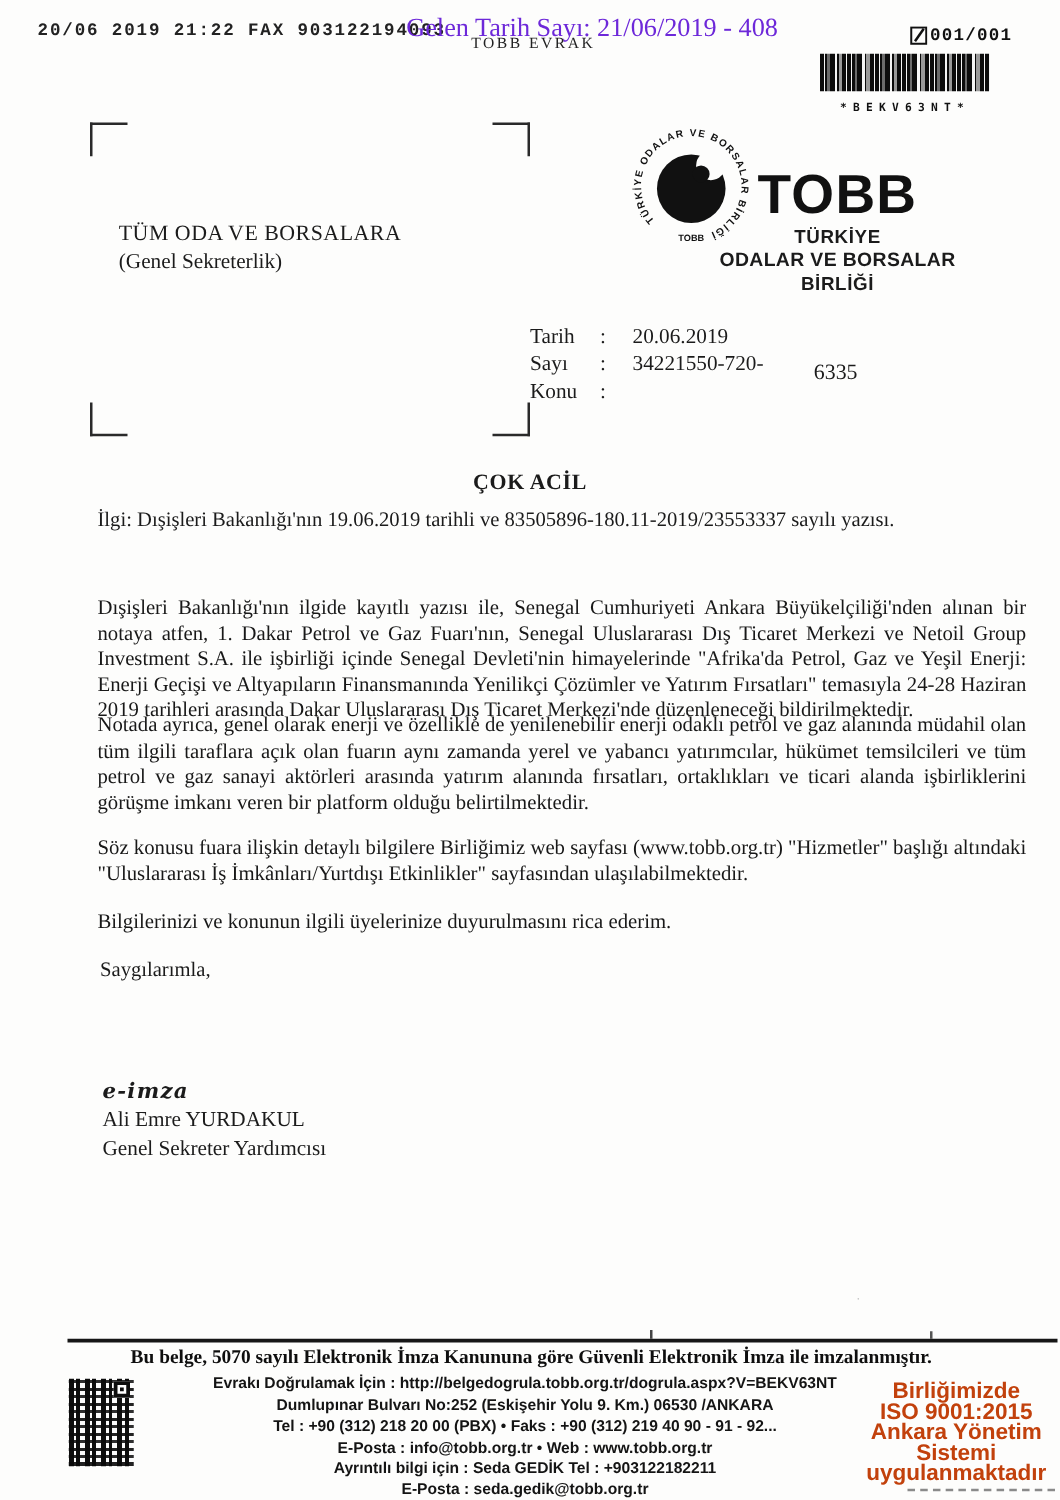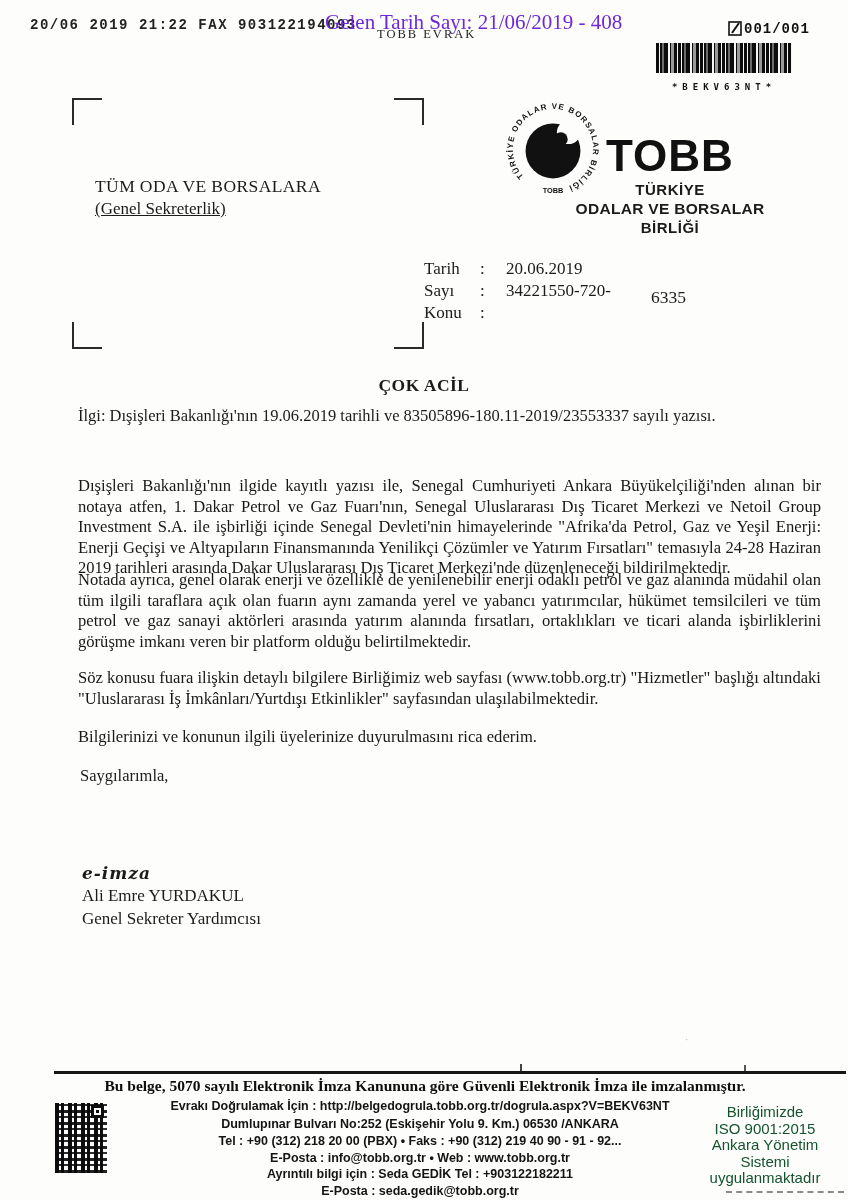--- a/index.html
+++ b/index.html
@@ -42,21 +42,21 @@
     font-size:9px;font-weight:bold;letter-spacing:5px;color:#111;white-space:nowrap;margin-top:8px;
   }
   
   .bracket{width:28px;height:25px;}
   .bk-tl{left:72px;top:98px;border-left:2px solid #2a2a2a;border-top:2px solid #2a2a2a;}
   .bk-tr{left:394px;top:98px;border-right:2px solid #2a2a2a;border-top:2px solid #2a2a2a;}
   .bk-bl{left:72px;top:322px;border-left:2px solid #2a2a2a;border-bottom:2px solid #2a2a2a;}
   .bk-br{left:394px;top:322px;border-right:2px solid #2a2a2a;border-bottom:2px solid #2a2a2a;}
   
   .recipient-1{left:95px;top:176px;font-size:17.5px;letter-spacing:.4px;}
-  .recipient-2{left:95px;top:199px;font-size:17px;text-decoration:underline;}
+  .recipient-2{left:95px;top:199px;font-size:17px;}
   
   .emblem{left:504px;top:100px;width:98px;height:98px;}
   .logo-acronym{
     left:606px;top:134px;
     font-family:"Liberation Sans", sans-serif;
     font-size:44px;font-weight:bold;letter-spacing:1px;color:#111;line-height:1;
   }
   .logo-l1{left:560px;top:181px;width:220px;text-align:center;
     font-family:"Liberation Sans", sans-serif;font-size:15px;font-weight:bold;letter-spacing:.5px;}
   .logo-l2{left:550px;top:200px;width:240px;text-align:center;
@@ -105,21 +105,21 @@
     background:
       repeating-linear-gradient(0deg,rgba(10,10,10,.9) 0 3px,transparent 3px 7px,rgba(10,10,10,.85) 7px 9px,transparent 9px 12px),
       repeating-linear-gradient(90deg,#0d0d0d 0 4px,#fbfbfb 4px 6px,#0d0d0d 6px 9px,#fbfbfb 9px 13px);
   }
   .qr-finder{
     position:absolute;right:3px;top:2px;width:13px;height:13px;
     background:#fff;border:3px solid #0d0d0d;box-sizing:border-box;
   }
   .qr-finder::after{content:"";position:absolute;left:2px;top:2px;right:2px;bottom:2px;background:#0d0d0d;}
   .iso-block{left:690px;top:1104px;width:150px;text-align:center;
-    font-family:"Liberation Sans", sans-serif;font-size:15px;font-weight:400;color:#14532d;line-height:16.5px;}
+    font-family:"Liberation Sans", sans-serif;font-size:18px;font-weight:700;color:#c2410c;line-height:16.5px;}
   .iso-line{display:block;}
   .iso-rule{left:726px;top:1191px;width:118px;border-top:2px dashed #8a8a8a;}
 </style>
 </head>
 <body>
 
 <div class="abs fax-line">20/06 2019 21:22 FAX  903122194093</div>
 <div class="abs stamp-big">Gelen Tarih Sayı: 21/06/2019 - 408</div>
 <div class="abs stamp-small">TOBB EVRAK</div>
 

